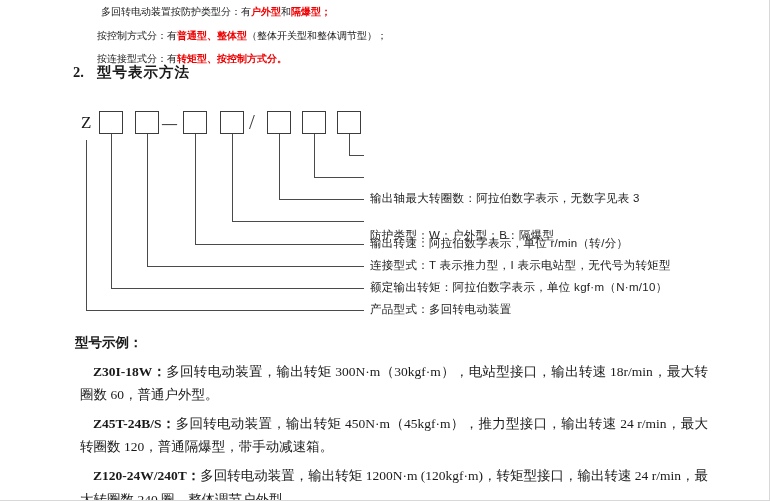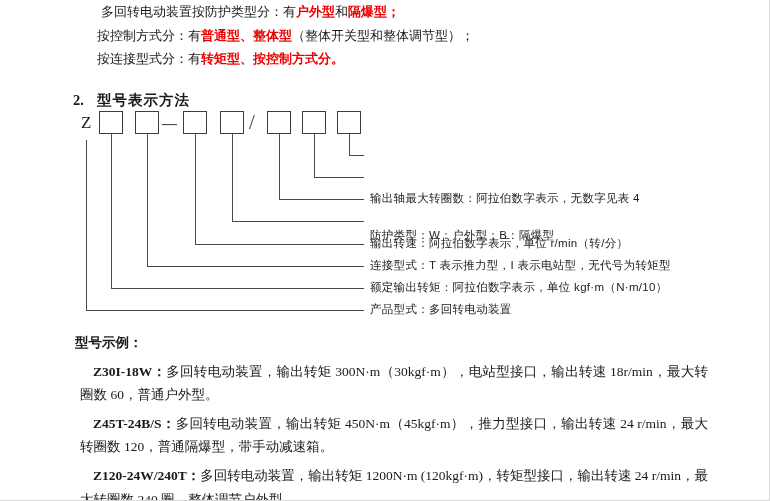--- a/index.html
+++ b/index.html
@@ -2,27 +2,27 @@
 <html><head>
 <meta charset="utf-8">
 <style>
   html,body{margin:0;padding:0;background:#fff;}
   .page{
     position:relative;width:770px;height:501px;background:#ffffff;overflow:hidden;
     font-family:"Liberation Serif","DejaVu Serif",serif;color:#1a1a1a;
     border-right:1px solid #d8d8d8;border-bottom:1px solid #d8d8d8;box-sizing:border-box;
   }
   
-  .intro{position:absolute;left:75px;top:0;width:645px;font-size:13px;line-height:23.5px;}
+  .intro{position:absolute;left:75px;top:0;width:645px;font-size:10px;line-height:23.5px;}
   .intro p{margin:0;}
   .intro p.i1{text-indent:26px;}
   .intro p.i2{text-indent:22px;}
   .red{color:#ee0000;font-weight:bold;}
   
-  .sec-head{position:absolute;left:73px;top:92px;margin:0;font-size:14.5px;font-weight:bold;line-height:16px;}
+  .sec-head{position:absolute;left:73px;top:64px;margin:0;font-size:14.5px;font-weight:bold;line-height:16px;}
   .sec-head .num{letter-spacing:0;}
   .sec-head .ttl{margin-left:13px;letter-spacing:1px;}
   
   .diagram{position:absolute;left:0;top:0;width:770px;height:340px;}
   .zletter{position:absolute;left:81px;top:111px;font-size:17px;line-height:24px;}
   .cbox{position:absolute;top:111px;width:24px;height:23px;border:1.3px solid #3c3c3c;box-sizing:border-box;background:#fff;}
   .dashsep{position:absolute;left:162px;top:112px;width:20px;font-size:15px;font-weight:bold;line-height:23px;color:#3c3c3c;}
   .slashsep{position:absolute;left:249px;top:108px;font-size:21px;line-height:28px;color:#3c3c3c;}
   .vline{position:absolute;width:1px;background:#4a4a4a;}
   .hline{position:absolute;height:1px;background:#4a4a4a;}
@@ -76,21 +76,21 @@
 
     <div class="hline" style="left:349px;top:155px;width:15px"></div>
     <div class="hline" style="left:314px;top:177px;width:50px"></div>
     <div class="hline" style="left:279px;top:199px;width:85px"></div>
     <div class="hline" style="left:232px;top:221px;width:132px"></div>
     <div class="hline" style="left:195px;top:244px;width:169px"></div>
     <div class="hline" style="left:147px;top:266px;width:217px"></div>
     <div class="hline" style="left:111px;top:288px;width:253px"></div>
     <div class="hline" style="left:86px;top:310px;width:278px"></div>
 
-    <span class="dlabel" style="top:191px">输出轴最大转圈数：阿拉伯数字表示，无数字见表 4</span>
+    <span class="dlabel" style="top:191px">输出轴最大转圈数：阿拉伯数字表示，无数字见表 3</span>
     <span class="dlabel" style="top:228px">防护类型：W：户外型；B：隔爆型</span>
     <span class="dlabel" style="top:236px">输出转速：阿拉伯数字表示，单位 r/min（转/分）</span>
     <span class="dlabel" style="top:258px">连接型式：T 表示推力型，I 表示电站型，无代号为转矩型</span>
     <span class="dlabel" style="top:280px">额定输出转矩：阿拉伯数字表示，单位 kgf·m（N·m/10）</span>
     <span class="dlabel" style="top:302px">产品型式：多回转电动装置</span>
   </div>
 
   <div class="examples">
     <h3>型号示例：</h3>
     <p><b>Z30I-18W：</b><span>多回转电动装置，输出转矩 300N·m（30kgf·m），电站型接口，输出转速 18r/min，最大转圈数 60，普通户外型。</span></p>

